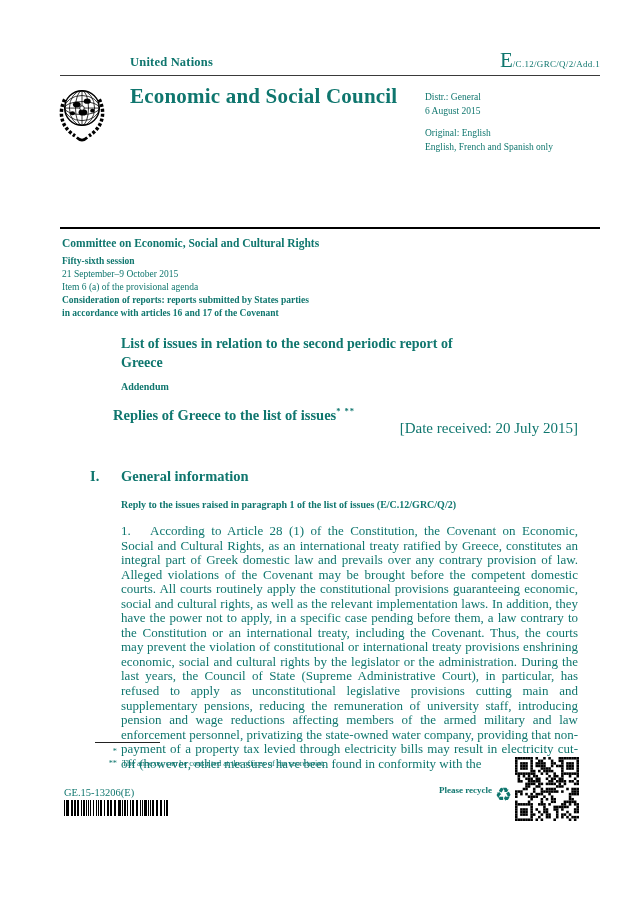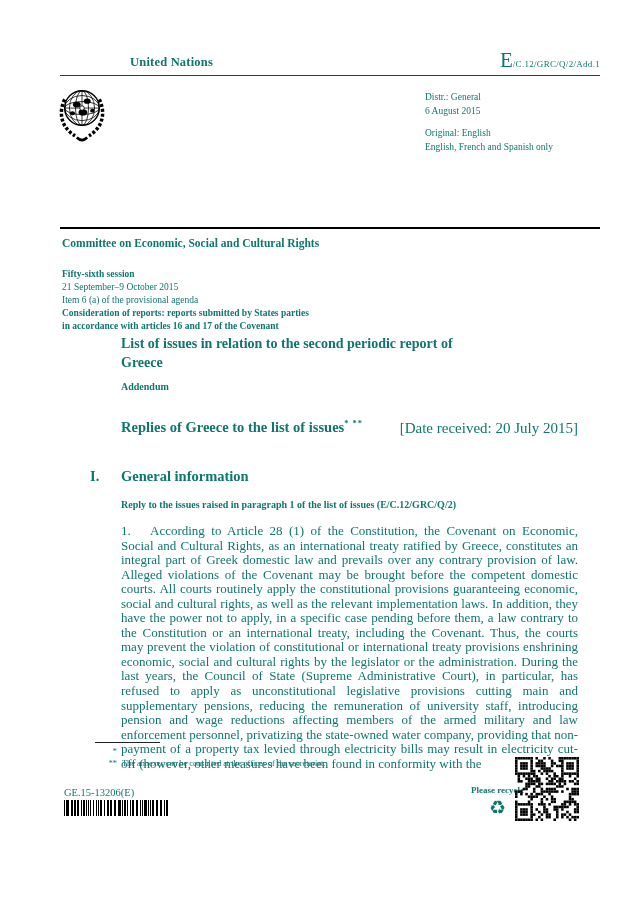--- a/index.html
+++ b/index.html
@@ -20,27 +20,27 @@
   .doc-symbol .sym-rest{font-size:9px;letter-spacing:.3px;}
   .rule-thin{left:60px;top:75px;width:540px;height:1px;background:#3a3a3a;}
   .emblem{left:56px;top:83px;width:52px;height:64px;}
   .council-title{left:130px;top:84px;font-size:21px;font-weight:bold;letter-spacing:.2px;}
   .distr-block{left:425px;top:90px;font-size:9.5px;line-height:14px;}
   .distr-gap{height:8px;}
 
   
   .rule-thick{left:60px;top:227px;width:540px;height:2px;background:#000;}
   .session-block{left:62px;top:237px;font-size:9.5px;line-height:13px;}
-  .committee-name{font-size:11.5px;font-weight:bold;margin-bottom:18px;}
+  .committee-name{font-size:11.5px;font-weight:bold;margin-bottom:5px;}
   .bold{font-weight:bold;}
 
   
   .main-title{left:121px;top:334px;width:372px;font-size:14px;font-weight:bold;line-height:19px;}
   .addendum{left:121px;top:381px;font-size:10px;font-weight:bold;}
-  .subtitle{left:121px;top:406px;font-size:14.5px;font-weight:bold;margin-top:12px;}
+  .subtitle{left:113px;top:406px;font-size:14.5px;font-weight:bold;}
   .subtitle sup{font-size:8.5px;font-weight:bold;letter-spacing:1px;}
   .date-received{right:62px;top:420px;font-size:15px;}
 
   
   .section-numeral{left:90px;top:468px;font-size:14.5px;font-weight:bold;}
   .section-heading{left:121px;top:468px;font-size:14.5px;font-weight:bold;}
   .reply-heading{left:121px;top:499px;width:457px;font-size:10px;font-weight:bold;}
   .body-para{
     left:121px;top:524px;width:457px;
     font-size:13px;line-height:14.55px;text-align:justify;
@@ -49,21 +49,21 @@
 
   
   .fn-rule{left:95px;top:742px;width:65px;height:1px;background:#222;}
   .footnotes{left:95px;top:746px;width:440px;font-size:8.3px;line-height:12px;}
   .fn-row{display:flex;}
   .fn-marker{display:inline-block;width:22px;text-align:right;padding-right:5px;flex:none;}
 
   
   .ge-number{left:64px;top:787px;font-size:10.5px;}
   .barcode{left:64px;top:800px;}
-  .recycle-group{right:116px;top:785px;display:flex;align-items:center;gap:3px;flex-direction:column;}
+  .recycle-group{right:128px;top:785px;display:flex;align-items:flex-start;gap:3px;}
   .recycle-label{font-size:9px;font-weight:bold;}
   .recycle-glyph{font-size:19px;line-height:19px;font-family:"DejaVu Sans",sans-serif;}
   .qr-code{left:515px;top:757px;}
 </style>
 </head>
 <body>
 
 <div class="page">
 
   <div class="abs un-name">United Nations</div>
@@ -96,20 +96,21 @@
         <ellipse cx="24" cy="24" rx="4.5" ry="3.4"></ellipse>
         <ellipse cx="36" cy="20" rx="4" ry="3"></ellipse>
         <ellipse cx="31" cy="33" rx="5" ry="3.6"></ellipse>
         <ellipse cx="19" cy="34" rx="3" ry="2.4"></ellipse>
         <ellipse cx="42" cy="31" rx="2.6" ry="2.2"></ellipse>
         <circle cx="30" cy="28" r="2.6" fill="#fff" stroke="#000" stroke-width="1"></circle>
       </g>
     </svg>
   </div>
 
+  <div class="abs council-title">Economic and Social Council</div>
 
   <div class="abs distr-block">
     <div>Distr.: General</div>
     <div>6 August 2015</div>
     <div class="distr-gap"></div>
     <div>Original: English</div>
     <div>English, French and Spanish only</div>
   </div>
 
   <div class="abs rule-thick"></div>

